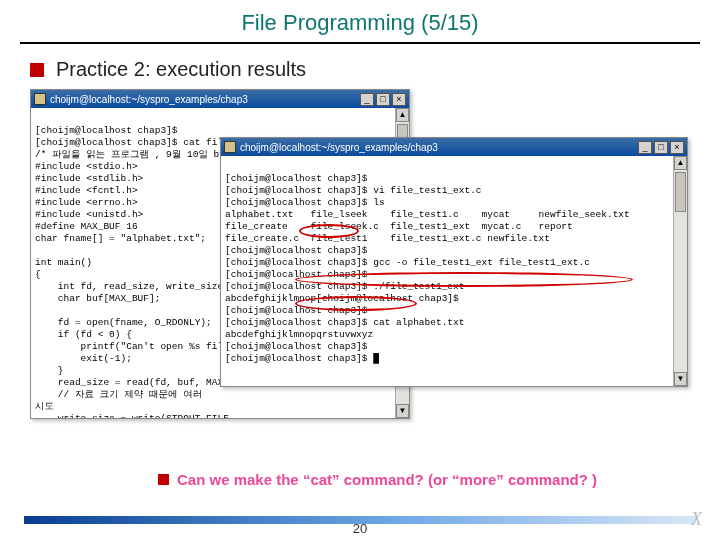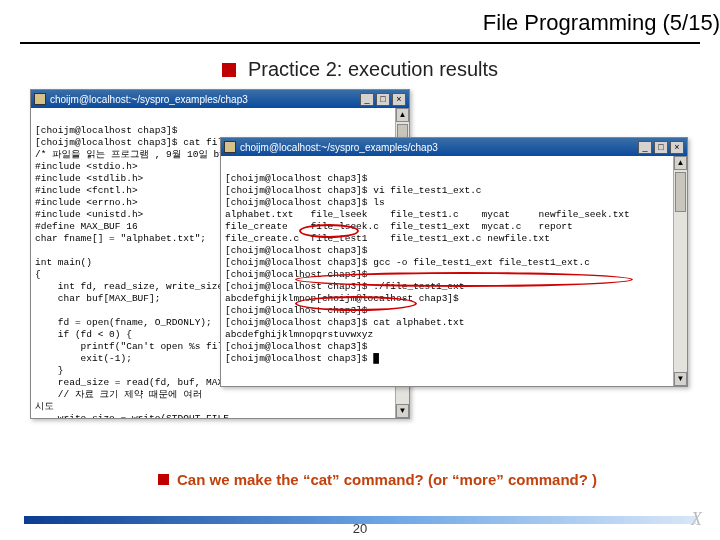--- a/index.html
+++ b/index.html
@@ -5,36 +5,35 @@
   * { margin: 0; padding: 0; box-sizing: border-box; }
   body {
     width: 720px;
     height: 540px;
     background: #fff;
     font-family: Arial, sans-serif;
     position: relative;
     overflow: hidden;
   }
   .slide-title {
-    text-align: right;
+    text-align: center;
     font-size: 22px;
-    color: #000000;
+    color: #0f766e;
     padding: 10px 0 6px 0;
     font-weight: normal;
   }
   .title-underline {
     height: 2px;
     background: #000;
     margin: 0 20px 14px 20px;
   }
   .bullet-row {
     display: flex;
     align-items: center;
     padding: 0 30px 8px 30px;
-    justify-content: center;
   }
   .bullet-sq {
     width: 14px; height: 14px;
     background: #c00000;
     margin-right: 12px;
     flex: 0 0 auto;
   }
   .bullet-text {
     font-size: 20px;
     color: #222;
@@ -111,21 +110,21 @@
   .e3 { left: 74px; top: 158px; width: 122px; height: 15px; }
   
   .sub-bullet {
     position: absolute;
     left: 158px;
     bottom: 52px;
     display: flex;
     align-items: center;
   }
   .sub-bullet .bullet-sq { width: 11px; height: 11px; margin-right: 8px; }
-  .sub-bullet .bullet-text { font-size: 15px; font-weight: bold; color:#c2410c;}
+  .sub-bullet .bullet-text { font-size: 15px; font-weight: bold; color:#ec4899;}
   
   .footer-bar {
     position: absolute;
     left: 24px; right: 24px; bottom: 16px;
     height: 8px;
     background: linear-gradient(90deg,#0a3d91 0%, #6fa7e6 55%, #d8e6f7 100%);
   }
   .footer-num {
     position: absolute;
     left: 50%; bottom: 4px;

